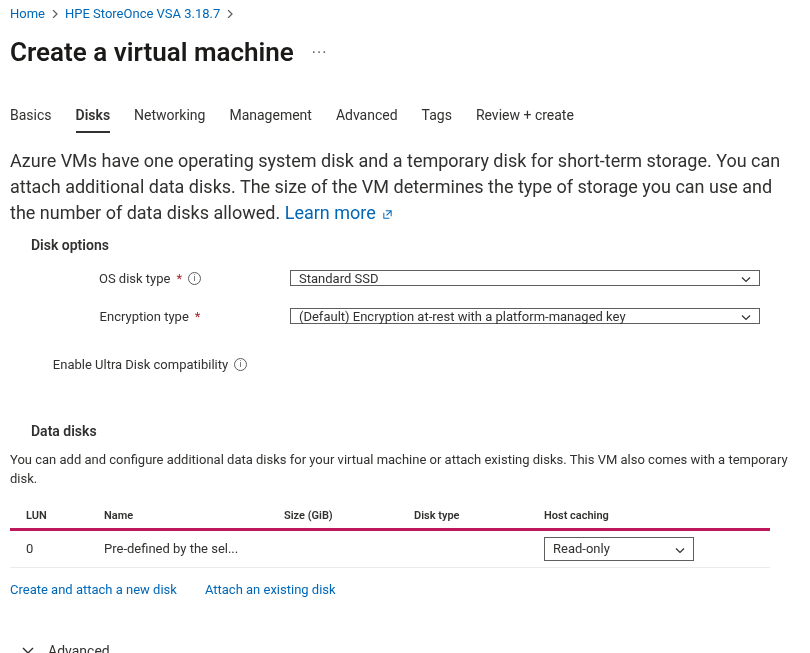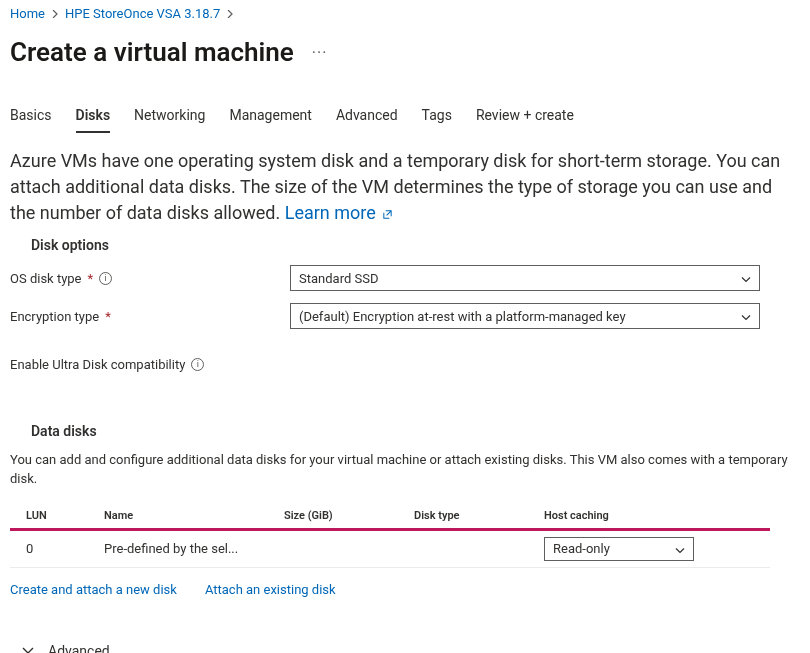--- a/index.html
+++ b/index.html
@@ -31,28 +31,28 @@
     .tabs { display: flex; gap: 24px; border-bottom: 1px solid transparent; margin-bottom: 14px; }
     .tab { padding: 4px 0 8px 0; font-size: 14px; color: #323130; cursor: pointer; border-bottom: 2px solid transparent; }
     .tab.active { font-weight: 600; border-bottom: 2px solid #323130; }
 
     .descr { font-size: 18px; color: #323130; line-height: 1.45; margin-bottom: 10px; max-width: 780px; }
     .ext-icon { display: inline-block; margin-left: 2px; vertical-align: -1px; }
 
     .section-title { font-size: 14px; font-weight: 600; margin-bottom: 12px; margin-left: 21px; }
 
     .form-row { display: flex; align-items: center; margin-bottom: 12px; min-height: 26px; }
-    .form-label { width: 280px; display: flex; align-items: center; gap: 6px; font-size: 13px; color: #323130; }
+    .form-label { width: 280px; display: flex; align-items: center; gap: 6px; font-size: 13px; color: #323130; justify-content: center; }
     .req { color: #a4262c; }
     .info-icon { width: 13px; height: 13px; border: 1px solid #605e5c; border-radius: 50%; display: inline-flex; align-items: center; justify-content: center; font-size: 9px; color: #605e5c; cursor: default; line-height: 1; }
 
     .form-control { flex: 1; max-width: 470px; position: relative; }
     .select {
       width: 100%;
-      height: 26px;
+      height: 16px;
       border: 1px solid #605e5c;
       background: #fff;
       padding: 0 28px 0 8px;
       font-size: 13px;
       color: #323130;
       display: flex;
       align-items: center;
       cursor: pointer;
       position: relative;
     }

